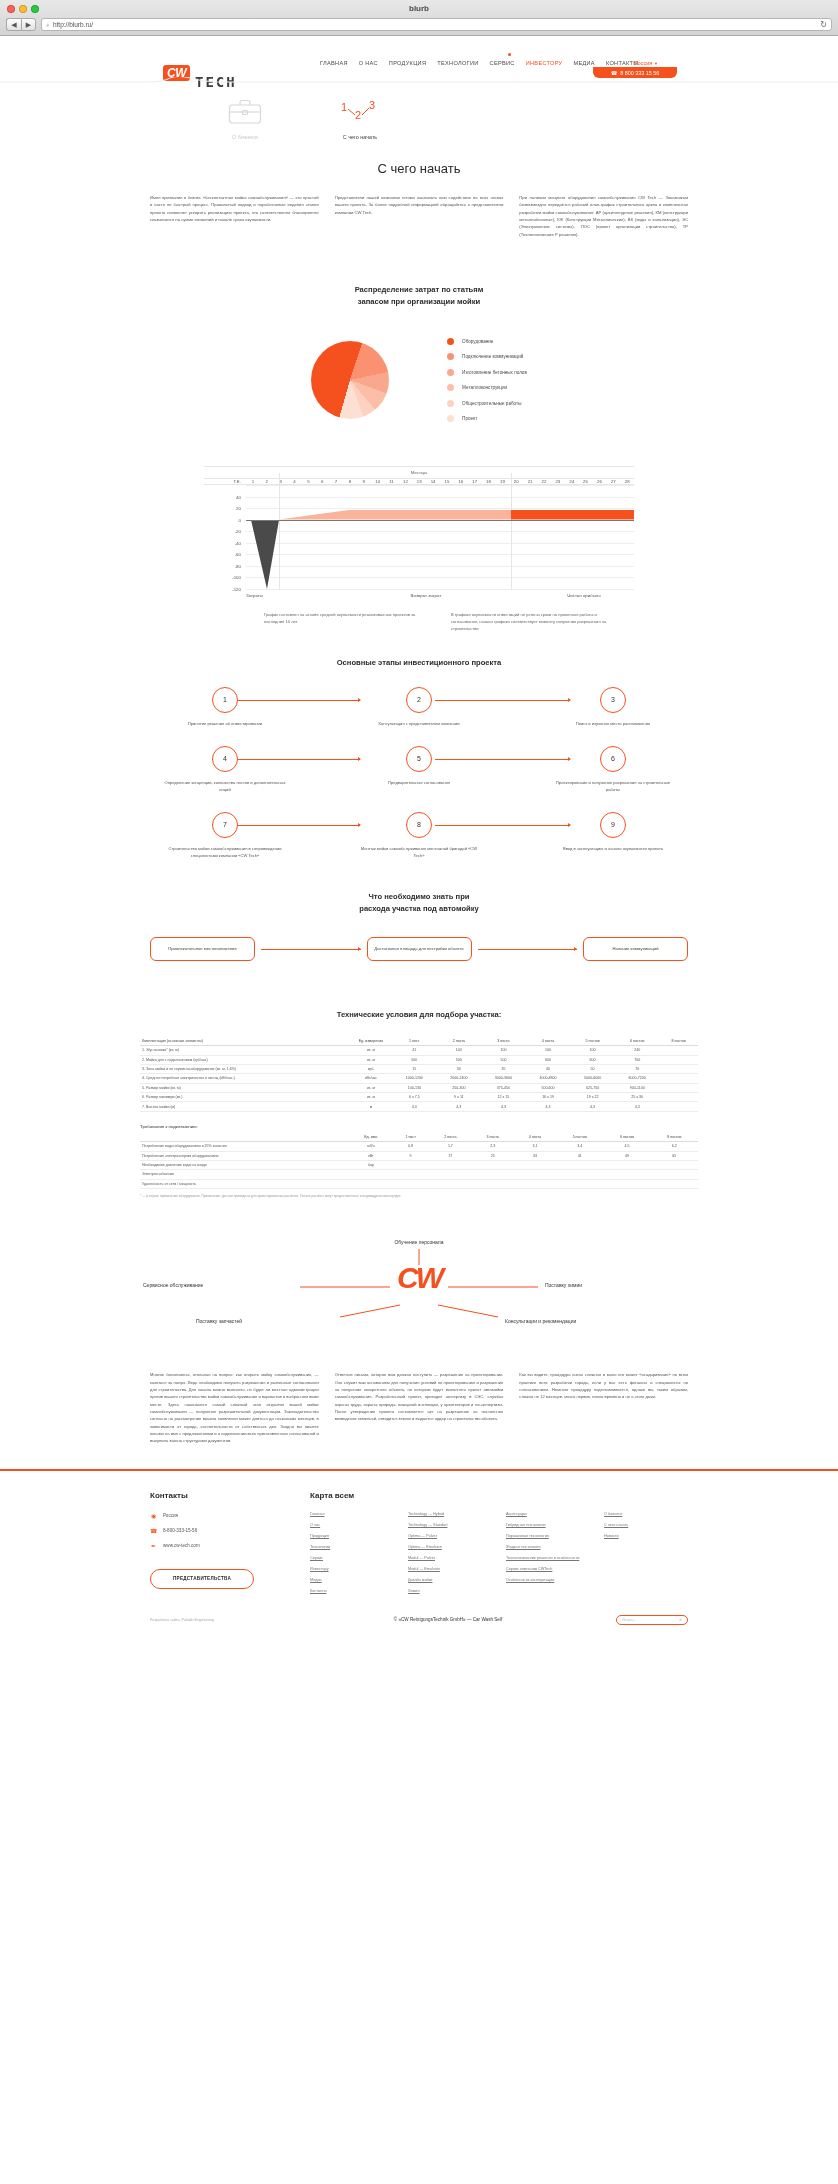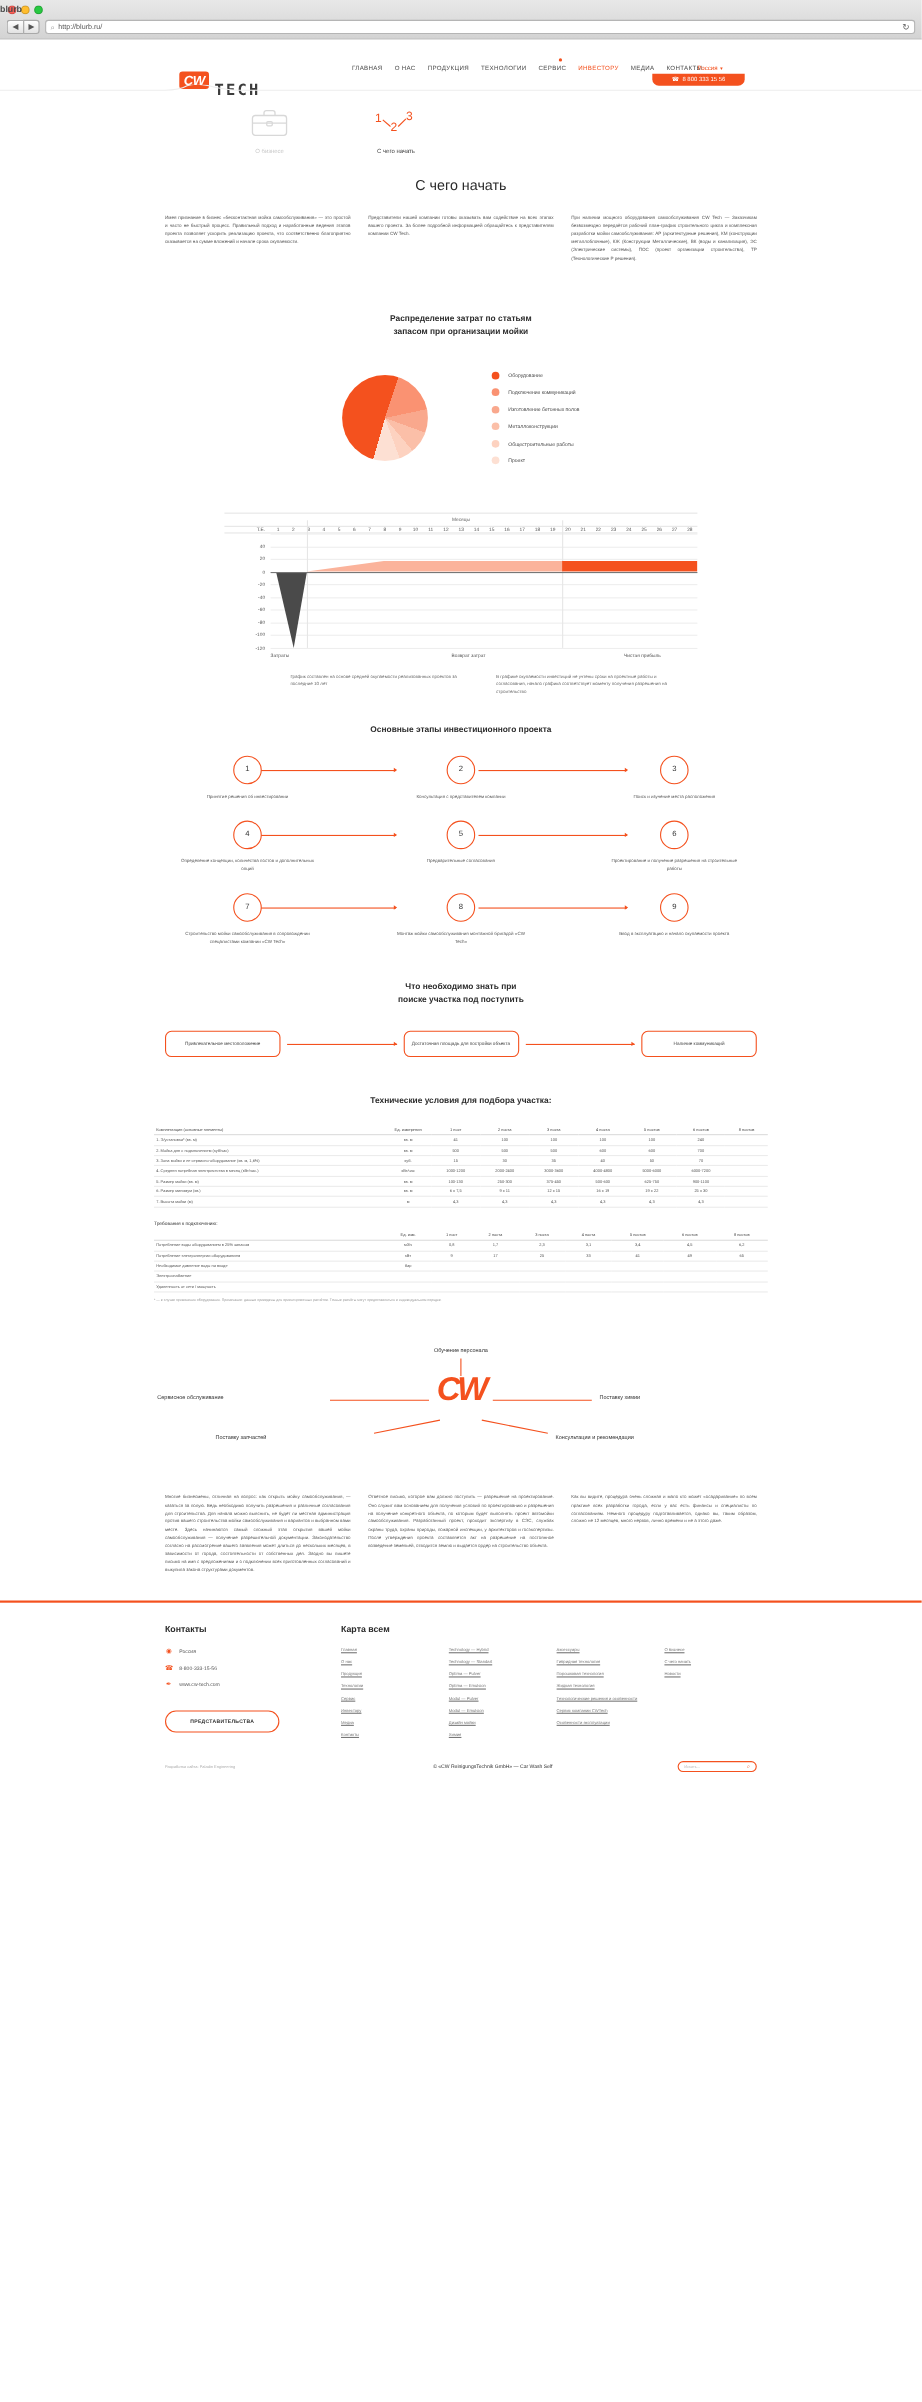--- a/index.html
+++ b/index.html
@@ -11,21 +11,21 @@
     overflow: hidden;
   }
   .page { position: relative; width: 838px; height: 2184px; background:#fff; }
 
   
   .browser-chrome { width:838px; background: linear-gradient(#e8e8e8,#d3d3d3); border-bottom:1px solid #aaa; }
   .titlebar { height:17px; position:relative; display:flex; align-items:center; }
   .traffic { display:flex; gap:4px; margin-left:7px; }
   .dot { width:8px; height:8px; border-radius:50%; border:1px solid rgba(0,0,0,.18); }
   .dot.red{background:#ff5f57;} .dot.yellow{background:#ffbd2e;} .dot.green{background:#28c941;}
-  .win-title { position:absolute; left:0; right:0; text-align:left; font-size:8px; color:#4a4a4a; font-weight:bold; }
+  .win-title { position:absolute; left:0; right:0; text-align:center; font-size:8px; color:#4a4a4a; font-weight:bold; }
   .toolbar { height:18px; display:flex; align-items:center; padding:0 6px 3px 6px; gap:5px; }
   .navbtns { display:flex; }
   .navbtn { width:15px; height:13px; background:linear-gradient(#fdfdfd,#e2e2e2); border:1px solid #a9a9a9;
             font-size:7px; line-height:11px; text-align:center; color:#555; }
   .navbtn:first-child { border-radius:3px 0 0 3px; border-right:none; }
   .navbtn:last-child { border-radius:0 3px 3px 0; }
   .urlbar { flex:1; height:13px; background:#fff; border:1px solid #b5b5b5; border-radius:3px;
             display:flex; align-items:center; padding:0 4px; gap:3px; }
   .urlbar .mag { font-size:7px; color:#888; }
   .urlbar .url { font-size:6.5px; color:#555; }
@@ -414,32 +414,32 @@
       <div class="stage">
         <div class="circle">9</div>
         <div class="txt">Ввод в эксплуатацию и начало окупаемости проекта</div>
       </div>
     </div>
   </div>
 
   <div style="margin-top:32px;">
     <h2 class="sec-title">
       <span>Что необходимо знать при</span><br>
-      <span>поиске участка под поступить</span>
+      <span>расхода участка под автомойку</span>
     </h2>
     <div class="pills">
       <div class="pill">Привлекательное местоположение</div>
       <div class="pill-arrow"></div>
       <div class="pill">Достаточная площадь для постройки объекта</div>
       <div class="pill-arrow"></div>
       <div class="pill">Наличие коммуникаций</div>
     </div>
   </div>
 
-  <div style="margin-top:34px;">
+  <div style="margin-top:48px;">
     <h2 class="sec-title">Технические условия для подбора участка:</h2>
     <div class="tbl-wrap">
       <table>
         <thead>
           <tr>
             <th class="lead">Комплектация (основные элементы)</th>
             <th class="unit">Ед. измерения</th>
             <th>1 пост</th>
             <th>2 поста</th>
             <th>3 поста</th>

